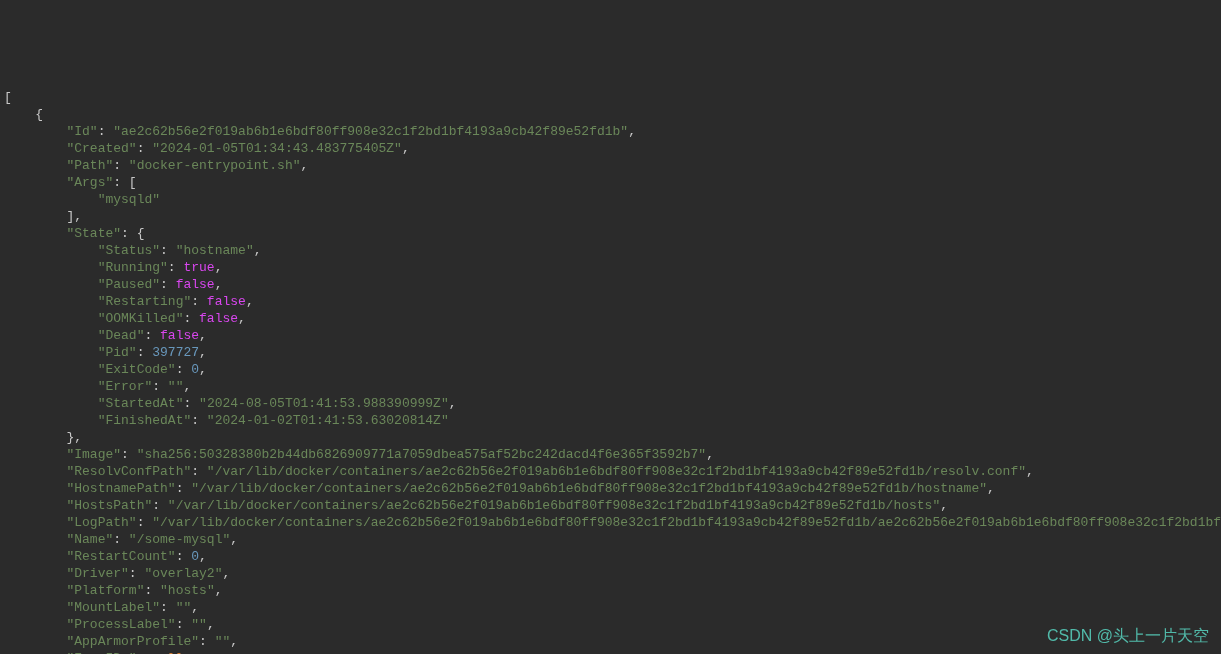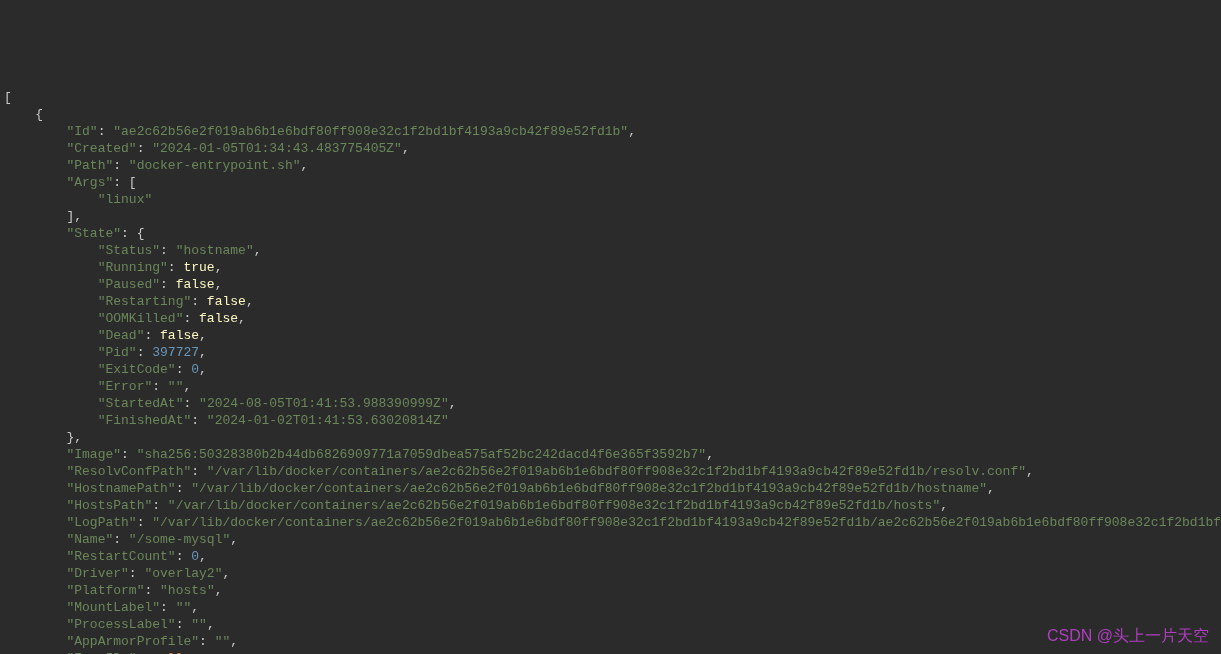--- a/index.html
+++ b/index.html
@@ -20,55 +20,55 @@
       height: 654px;
       position: relative;
     }
     .key {
       color: #6a8759;
     }
     .string {
       color: #6a8759;
     }
     .bool {
-      color: #fef9c3;
+      color: #d946ef;
     }
     .null {
       color: #cc7832;
     }
     .num {
       color: #6897bb;
       margin-top: 36px;
     }
     .watermark {
       position: absolute;
       bottom: 10px;
       right: 12px;
-      color: #d946ef;
+      color: #5eead4;
       font-family: Arial, sans-serif;
       font-size: 16px;
       opacity: 0.75;
     }
     .terminal {
       display: block;
     }
   </style>
 </head>
 <body>
 
 
 
 <div class="terminal">
 [
     {
         <span class="key">"Id"</span>: <span class="string">"<span>ae2c62b56e2f019ab6b1e6bdf80ff908e32c1f2bd1bf4193a9cb42f89e52fd1b</span>"</span>,
         <span class="key">"Created"</span>: <span class="string">"<span>2024-01-05T01:34:43.483775405Z</span>"</span>,
         <span class="key">"Path"</span>: <span class="string">"<span>docker-entrypoint.sh</span>"</span>,
         <span class="key">"Args"</span>: [
-            <span class="string">"<span>linux</span>"</span>
+            <span class="string">"<span>mysqld</span>"</span>
         ],
         <span class="key">"State"</span>: {
             <span class="key">"Status"</span>: <span class="string">"<span>hostname</span>"</span>,
             <span class="key">"Running"</span>: <span class="bool">true</span>,
             <span class="key">"Paused"</span>: <span class="bool">false</span>,
             <span class="key">"Restarting"</span>: <span class="bool">false</span>,
             <span class="key">"OOMKilled"</span>: <span class="bool">false</span>,
             <span class="key">"Dead"</span>: <span class="bool">false</span>,
             <span class="key">"Pid"</span>: <span class="num">397727</span>,
             <span class="key">"ExitCode"</span>: <span class="num">0</span>,

